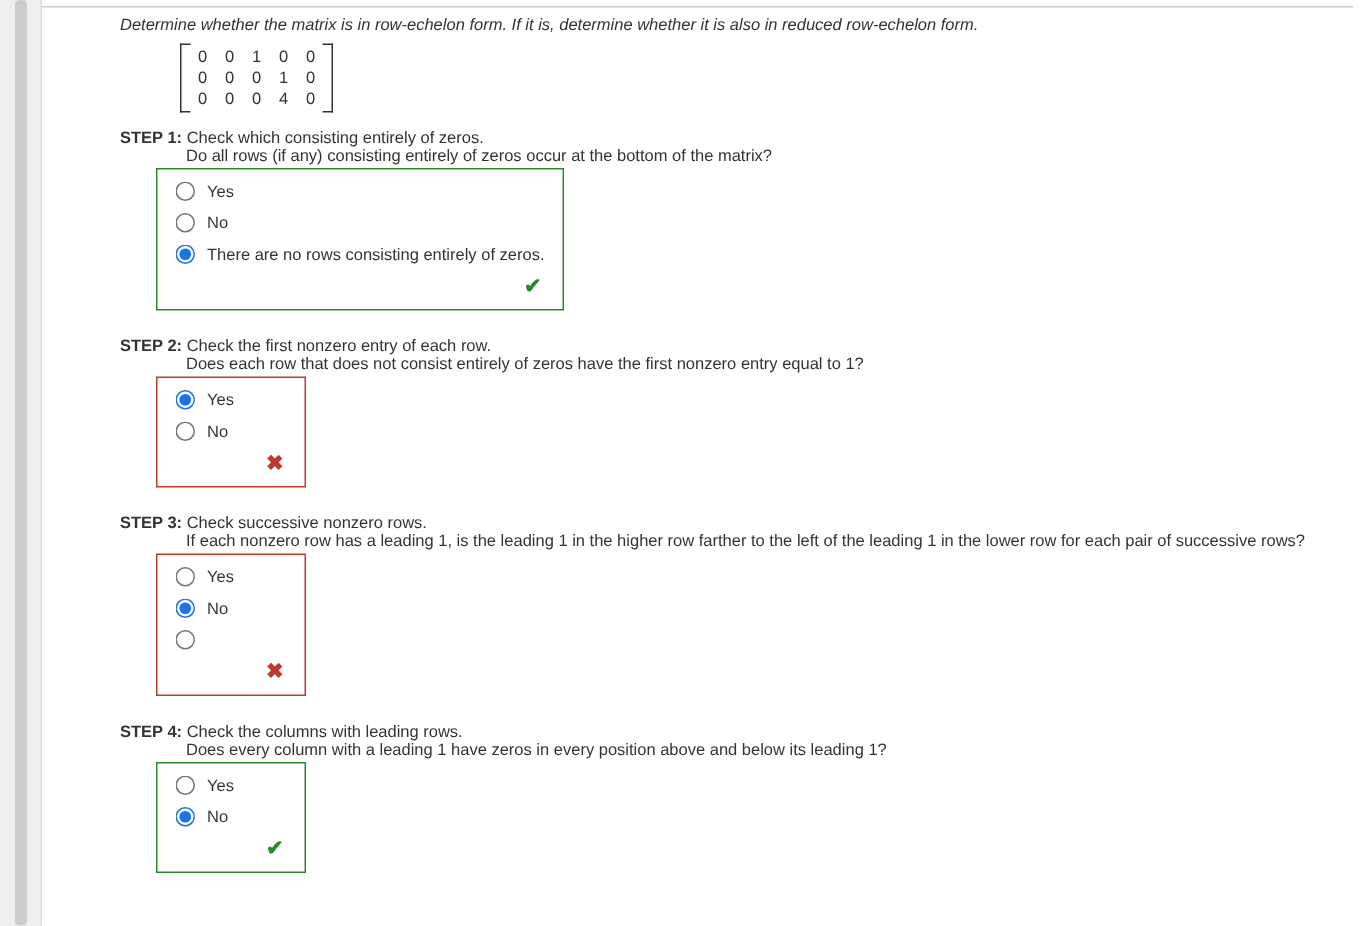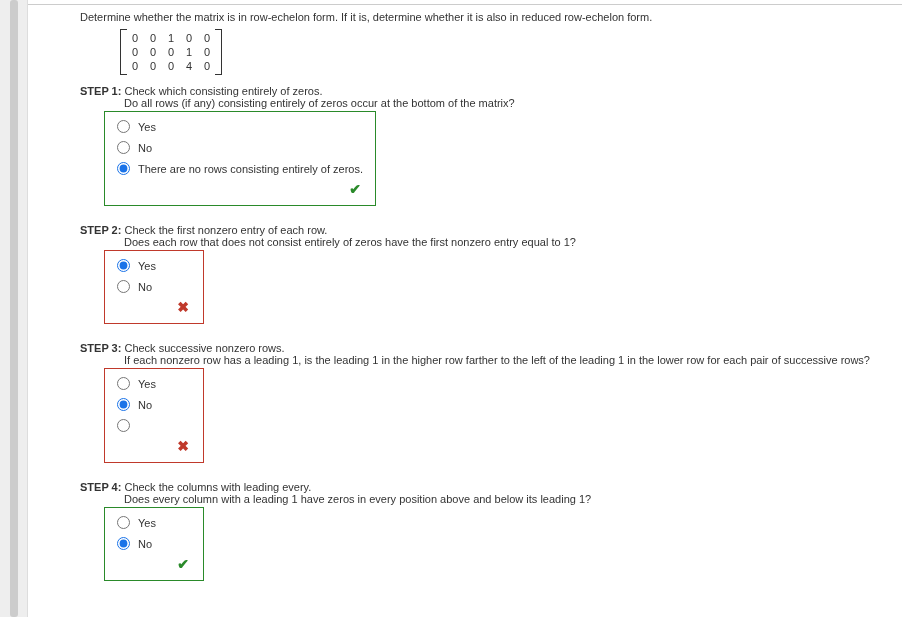--- a/index.html
+++ b/index.html
@@ -11,21 +11,21 @@
     background: #fff;
   }
   .page {
     padding: 4px 10px 10px 80px;
   }
   .top-border {
     border-top: 1px solid #ccc;
     margin-bottom: 6px;
     margin-left: -60px;
   }
-  .question { margin-bottom: 6px; }
+  .question { margin-bottom: 6px; font-style: italic; }
   .matrix {
     display: inline-block;
     padding: 2px 6px;
     margin-left: 40px;
     margin-bottom: 8px;
     position: relative;
   }
   .matrix::before, .matrix::after {
     content: "";
     position: absolute;
@@ -152,21 +152,21 @@
           </div><div class="feedback-icon incorrect">✖</div></div></div>
       <div class="step-block"><div class="step-head"><span class="step-label">STEP 3: </span><span>Check successive nonzero rows.</span></div><div class="subq">If each nonzero row has a leading 1, is the leading 1 in the higher row farther to the left of the leading 1 in the lower row for each pair of successive rows?</div><div class="option-box incorrect"><div class="option-row">
             <input type="radio" name="step2" style="">
             <label>Yes</label>
           </div><div class="option-row">
             <input type="radio" name="step2" checked="" style="">
             <label>No</label>
           </div><div class="option-row">
             <input type="radio" name="step2" style="">
           </div><div class="feedback-icon incorrect">✖</div></div></div>
-      <div class="step-block"><div class="step-head"><span class="step-label">STEP 4: </span><span>Check the columns with leading every.</span></div><div class="subq">Does every column with a leading 1 have zeros in every position above and below its leading 1?</div><div class="option-box correct"><div class="option-row">
+      <div class="step-block"><div class="step-head"><span class="step-label">STEP 4: </span><span>Check the columns with leading rows.</span></div><div class="subq">Does every column with a leading 1 have zeros in every position above and below its leading 1?</div><div class="option-box correct"><div class="option-row">
             <input type="radio" name="step3" style="">
             <label>Yes</label>
           </div><div class="option-row">
             <input type="radio" name="step3" checked="" style="">
             <label>No</label>
           </div><div class="feedback-icon correct">✔</div></div></div>
     </div>
 </div>
 
 </body></html>

